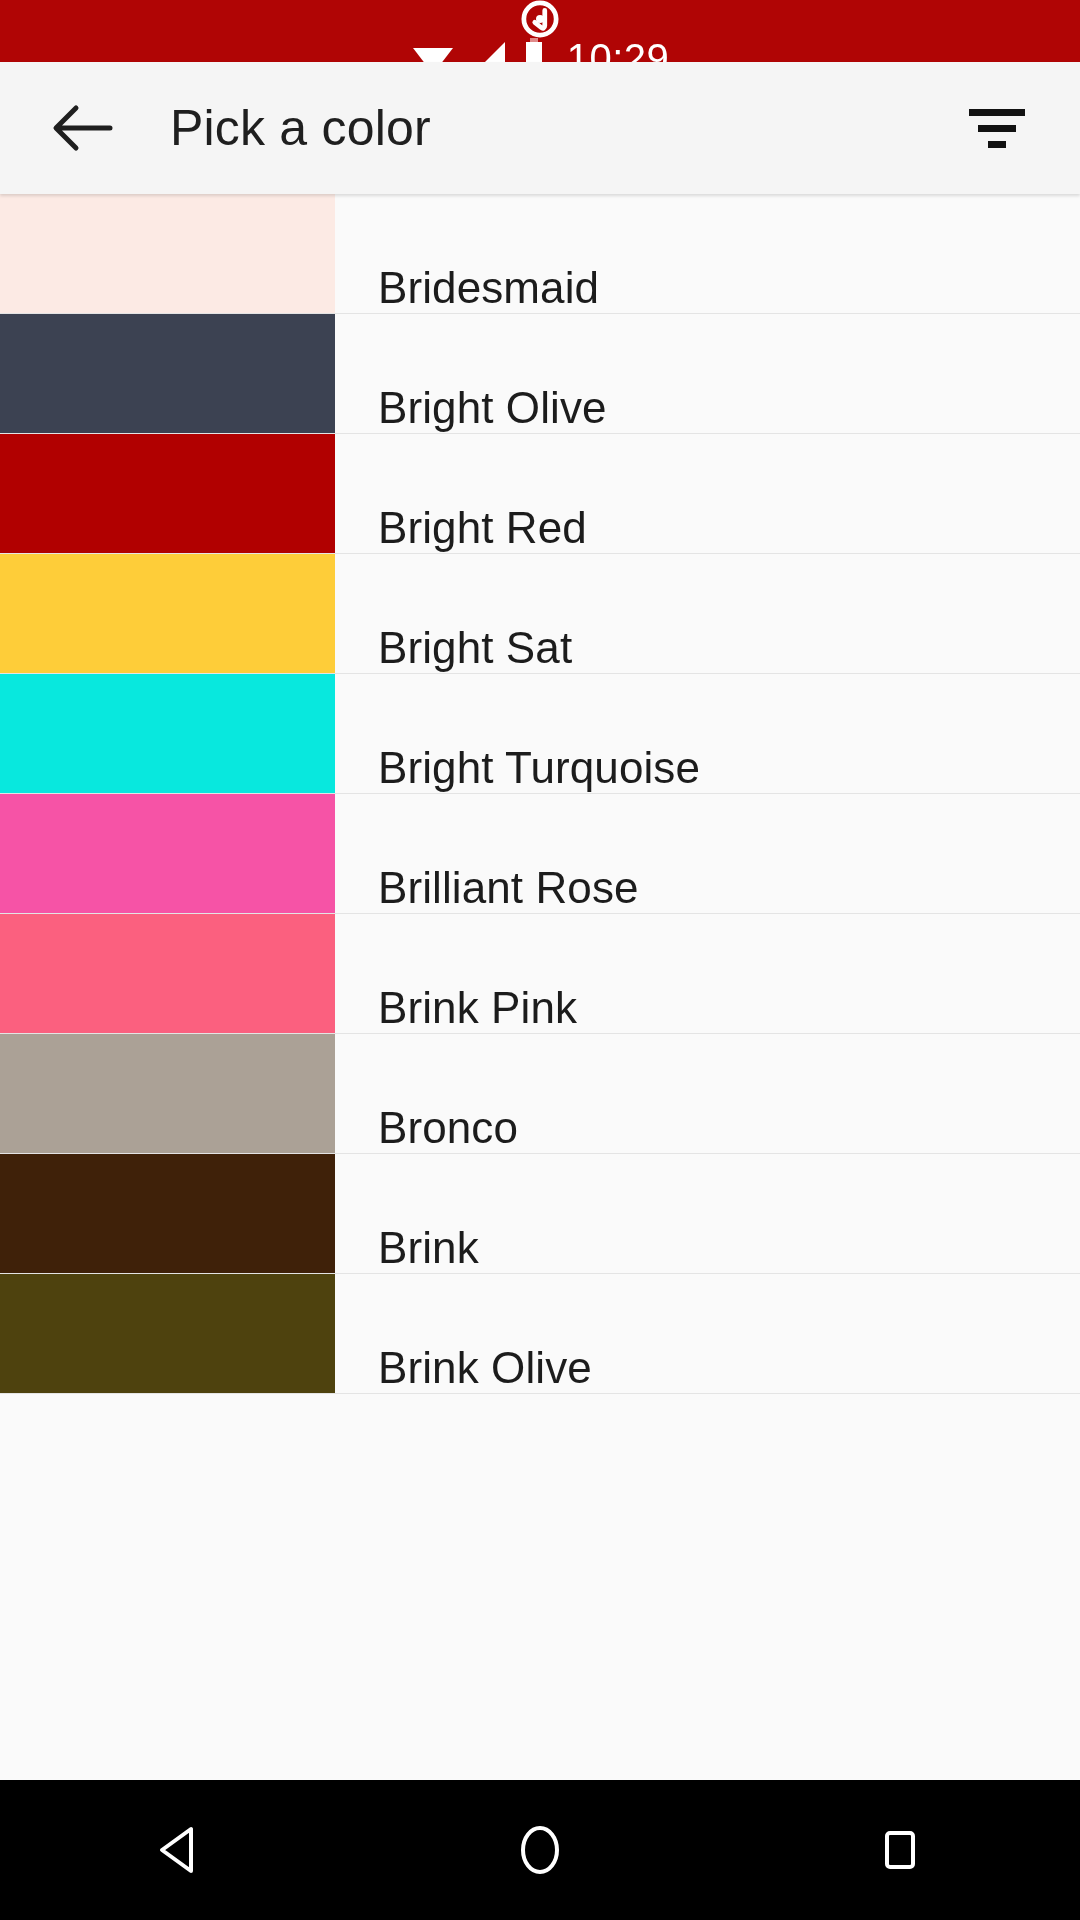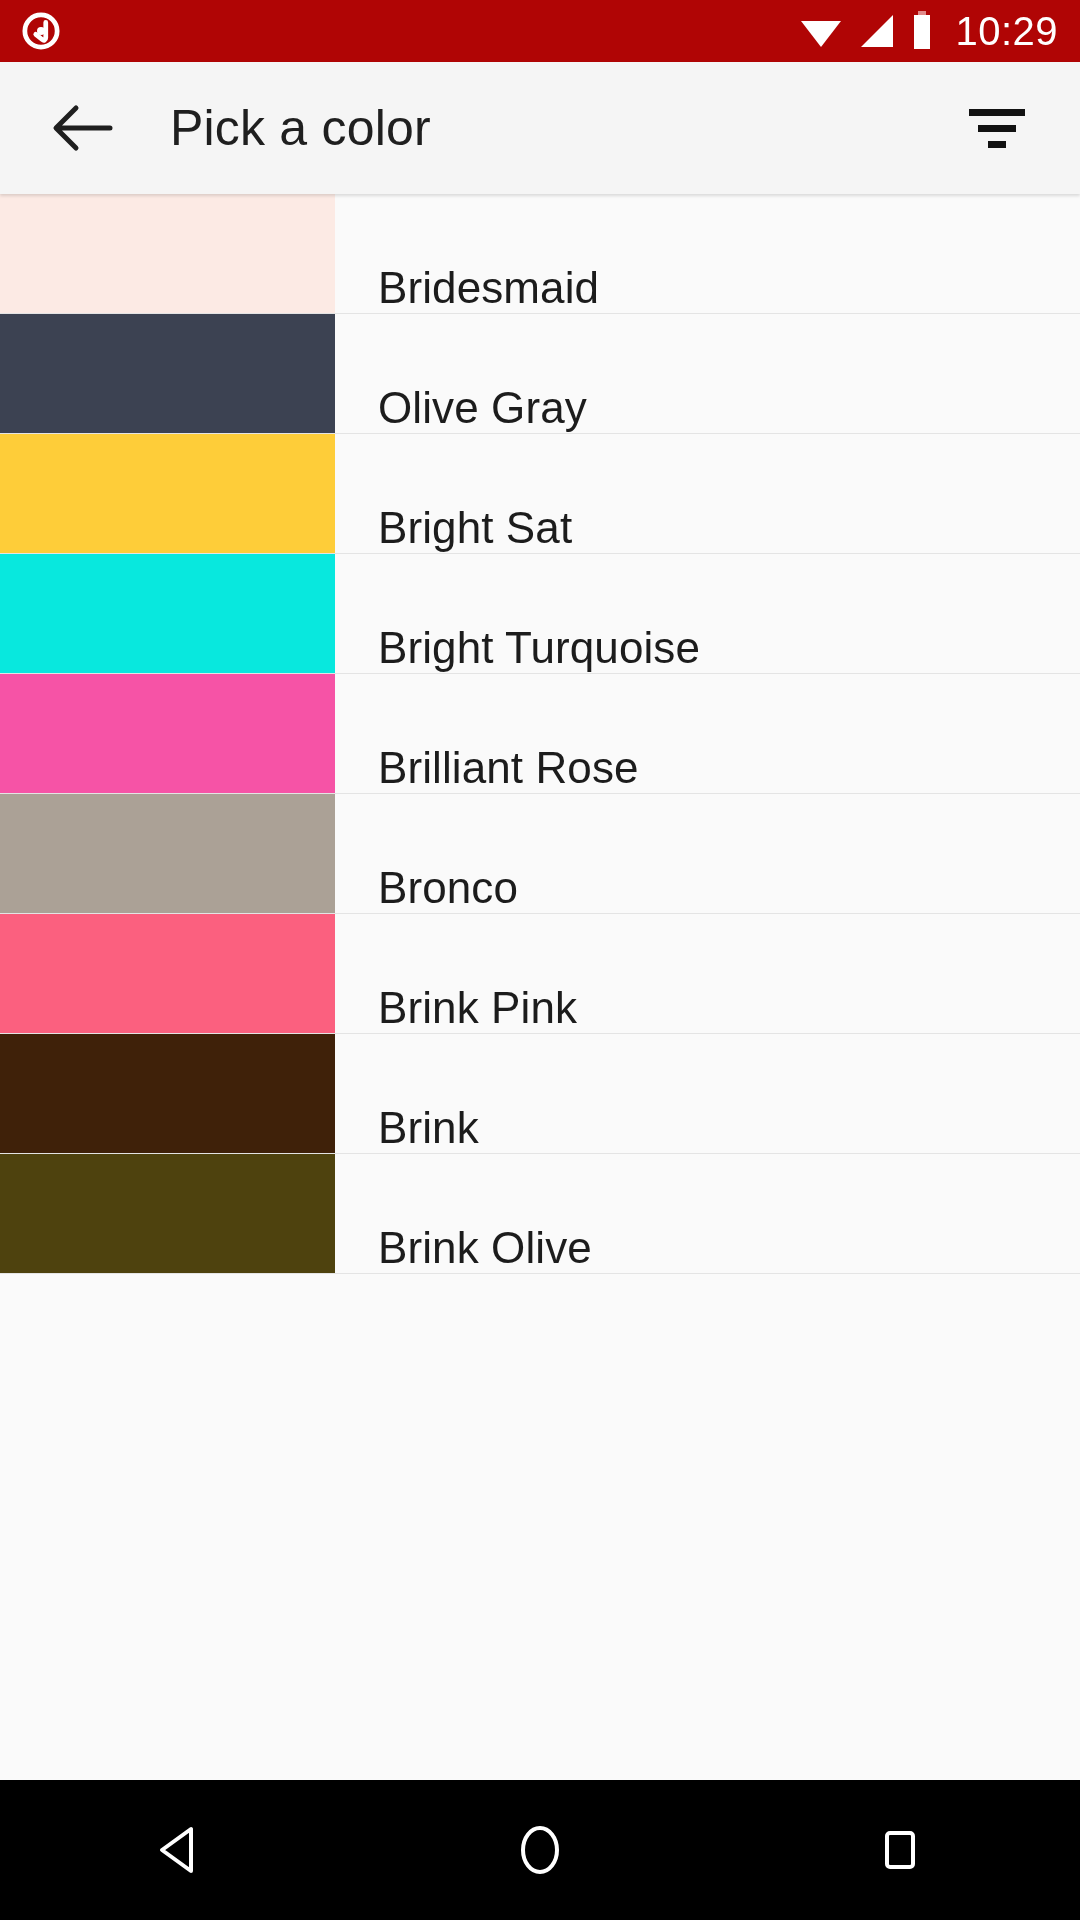--- a/index.html
+++ b/index.html
@@ -168,21 +168,21 @@
     align-items: center;
     justify-content: center;
     cursor: pointer;
   }
 </style>
 </head>
 <body>
 
 <div id="device">
 
-  <div id="status-bar" style="background: rgb(176, 5, 5);">
+  <div id="status-bar" style="background: rgb(176, 5, 5); flex-direction: column;">
     <div id="status-left">
       <span>
         <svg class="notif-icon" viewBox="0 0 40 40" xmlns="http://www.w3.org/2000/svg">
           <circle cx="20" cy="20" r="17" fill="none" stroke="#ffffff" stroke-width="5"></circle>
           <path d="M25 11 L25 27 C25 29.5 23 30.5 21.2 29 L14.5 23.5" fill="none" stroke="#ffffff" stroke-width="5" stroke-linecap="round"></path>
           <circle cx="20" cy="20" r="4.2" fill="#ffffff"></circle>
         </svg>
       </span>
     </div>
 
@@ -232,21 +232,27 @@
   <div id="color-list">
       <div class="color-row">
         <div class="swatch" style="background: rgb(252, 234, 228);"></div>
         <div class="row-label-wrap">
           <span class="row-label">Bridesmaid</span>
         </div>
       </div>
       <div class="color-row">
         <div class="swatch" style="background: rgb(60, 66, 82);"></div>
         <div class="row-label-wrap">
-          <span class="row-label">Olive Gray</span>
+          <span class="row-label">Bright Olive</span>
+        </div>
+      </div>
+      <div class="color-row">
+        <div class="swatch" style="background: rgb(177, 0, 0);"></div>
+        <div class="row-label-wrap">
+          <span class="row-label">Bright Red</span>
         </div>
       </div>
       <div class="color-row">
         <div class="swatch" style="background: rgb(254, 205, 57);"></div>
         <div class="row-label-wrap">
           <span class="row-label">Bright Sat</span>
         </div>
       </div>
       <div class="color-row">
         <div class="swatch" style="background: rgb(8, 232, 222);"></div>
@@ -254,29 +260,29 @@
           <span class="row-label">Bright Turquoise</span>
         </div>
       </div>
       <div class="color-row">
         <div class="swatch" style="background: rgb(246, 83, 166);"></div>
         <div class="row-label-wrap">
           <span class="row-label">Brilliant Rose</span>
         </div>
       </div>
       <div class="color-row">
+        <div class="swatch" style="background: rgb(251, 96, 127);"></div>
+        <div class="row-label-wrap">
+          <span class="row-label">Brink Pink</span>
+        </div>
+      </div>
+      <div class="color-row">
         <div class="swatch" style="background: rgb(171, 161, 150);"></div>
         <div class="row-label-wrap">
           <span class="row-label">Bronco</span>
-        </div>
-      </div>
-      <div class="color-row">
-        <div class="swatch" style="background: rgb(251, 96, 127);"></div>
-        <div class="row-label-wrap">
-          <span class="row-label">Brink Pink</span>
         </div>
       </div>
       <div class="color-row">
         <div class="swatch" style="background: rgb(63, 33, 9);"></div>
         <div class="row-label-wrap">
           <span class="row-label">Brink</span>
         </div>
       </div>
       <div class="color-row">
         <div class="swatch" style="background: rgb(78, 66, 14);"></div>

